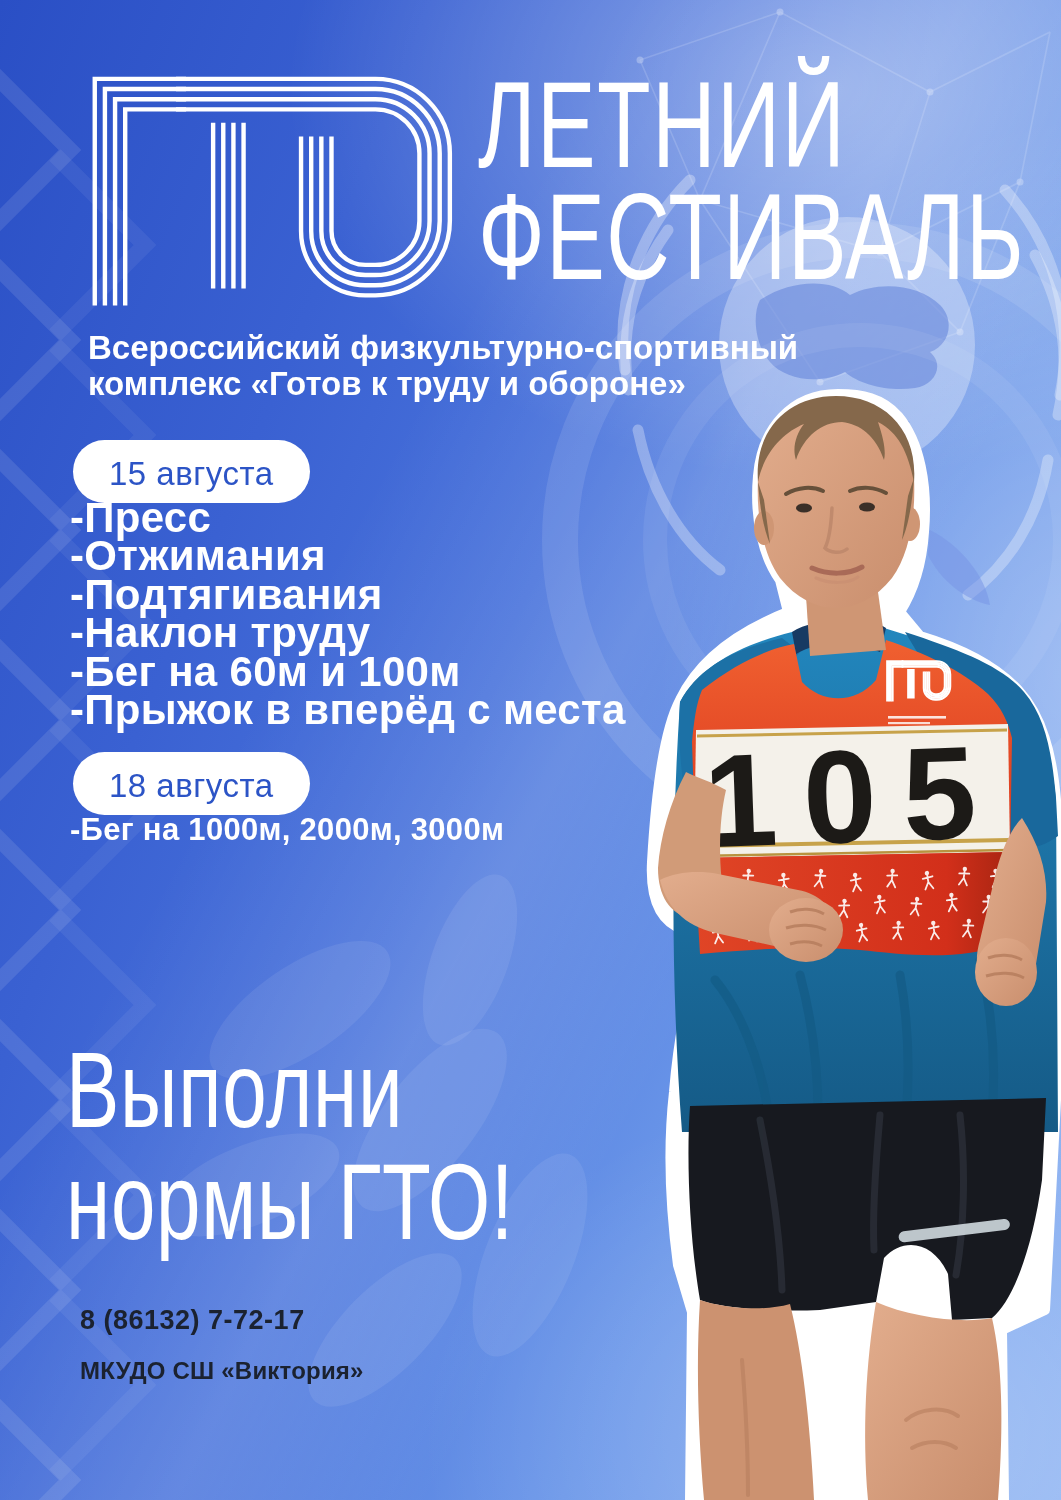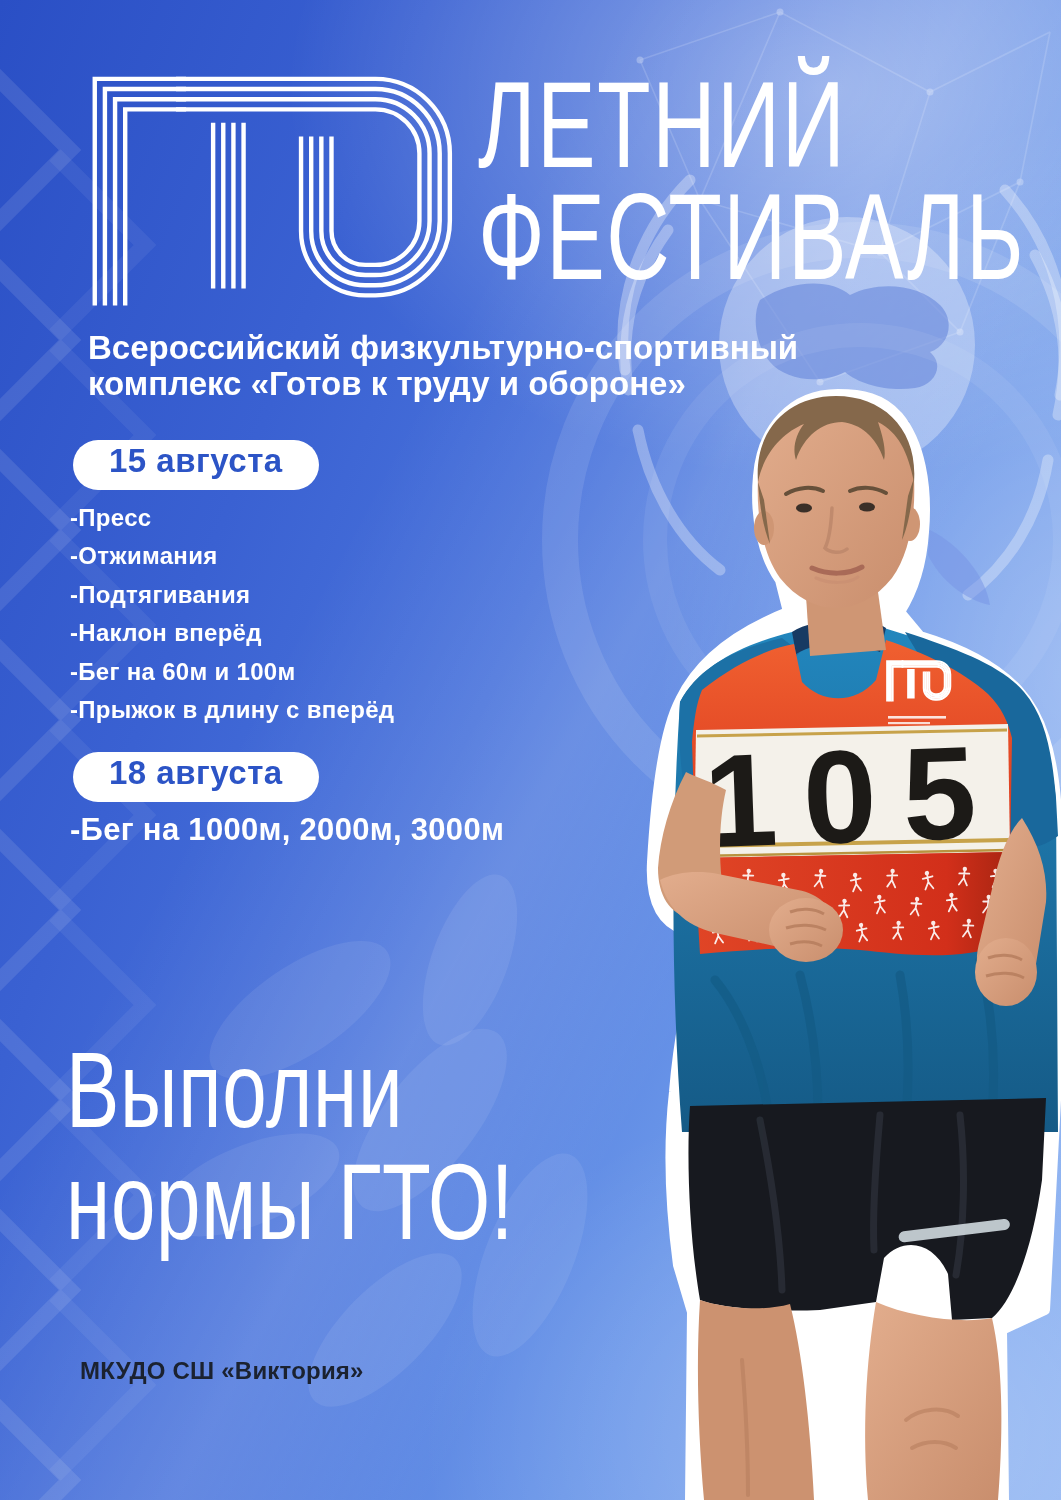--- a/index.html
+++ b/index.html
@@ -13,25 +13,25 @@
       radial-gradient(800px 600px at 85% 96%, rgba(255,255,255,.22), rgba(255,255,255,0) 60%),
       linear-gradient(112deg,#2a4fc5 0%,#3a61d2 26%,#4a74dc 46%,#6b97e9 70%,#83abf0 88%,#8fb4f2 100%);
   }
   .abs{position:absolute;}
   .white{color:#fff;}
   .display{font-weight:400;letter-spacing:2px;transform:scaleX(.72);transform-origin:left top;white-space:nowrap;}
   .title-line{font-size:122px;line-height:1;}
   .slogan-line{font-size:108px;line-height:1;letter-spacing:1px;transform:scaleX(.74);transform-origin:left top;}
   .subtitle{font-size:33px;font-weight:700;line-height:36px;color:#fff;}
   .badge{
-    display:inline-block;background:#fff;color:#2c54c6;font-weight:700;
-    font-size:33px;line-height:1;padding:4px 36px 13px 36px;border-radius:32px;
+    display:inline-block;background:#fff;color:#2c54c6;font-weight:400;
+    font-size:33px;line-height:1;padding:17px 36px 13px 36px;border-radius:32px;
     letter-spacing:.5px;
   }
-  .events{font-size:24px;font-weight:600;line-height:38.4px;color:#fff;letter-spacing:.3px;}
+  .events{font-size:42px;font-weight:600;line-height:38.4px;color:#fff;letter-spacing:.3px;}
   .race-line{font-size:31px;font-weight:600;color:#fff;letter-spacing:.3px;}
   .location{font-size:30px;font-weight:600;line-height:41px;color:#fff;letter-spacing:.3px;}
   .phone{font-size:27px;font-weight:700;color:#1b2230;letter-spacing:.5px;}
   .org{font-size:24px;font-weight:700;color:#1b2230;line-height:37px;letter-spacing:.2px;}
   svg text{font-family:"Liberation Sans",sans-serif;}
 </style>
 </head>
 <body>
 
 <div class="poster">
@@ -136,36 +136,37 @@
     <div>комплекс «Готов к труду и обороне»</div>
   </div>
 
   <div class="abs" style="left:73px;top:440px;">
     <span class="badge">15 августа</span>
   </div>
   <div class="abs events" style="left:70px;top:499px;">
     <div>-Пресс</div>
     <div>-Отжимания</div>
     <div>-Подтягивания</div>
-    <div>-Наклон вперёд</div>
+    <div>-Наклон труду</div>
     <div>-Бег на 60м и 100м</div>
-    <div>-Прыжок в длину с вперёд</div>
+    <div>-Прыжок в вперёд с места</div>
   </div>
 
   <div class="abs" style="left:73px;top:752px;">
     <span class="badge">18 августа</span>
   </div>
   <div class="abs race-line" style="left:70px;top:812px;">-Бег на 1000м, 2000м, 3000м</div>
 
   <div class="abs location" style="left:85px;top:912px;">
   </div>
 
   <div class="abs white slogan-line" style="left:66px;top:1036px;">Выполни</div>
   <div class="abs white slogan-line" style="left:66px;top:1148px;">нормы ГТО!</div>
 
+  <div class="abs phone" style="left:80px;top:1305px;">8 (86132) 7-72-17</div>
   <div class="abs org" style="left:80px;top:1352px;">
     <div>МКУДО СШ «Виктория»</div>
   </div>
 
   <svg class="abs" style="left:590px;top:385px" width="471" height="1115" viewBox="590 385 471 1115" aria-hidden="false">
 
     <path fill="#ffffff" stroke="#ffffff" stroke-width="10" stroke-linejoin="round" d="
       M838,394 C792,394 762,428 758,476 C754,520 764,558 780,580 L788,612
       C742,630 700,658 680,700 C664,730 656,792 652,862 C650,900 660,922 684,930
       L700,952 C688,992 678,1042 674,1092 C668,1145 670,1205 678,1265 L692,1312

